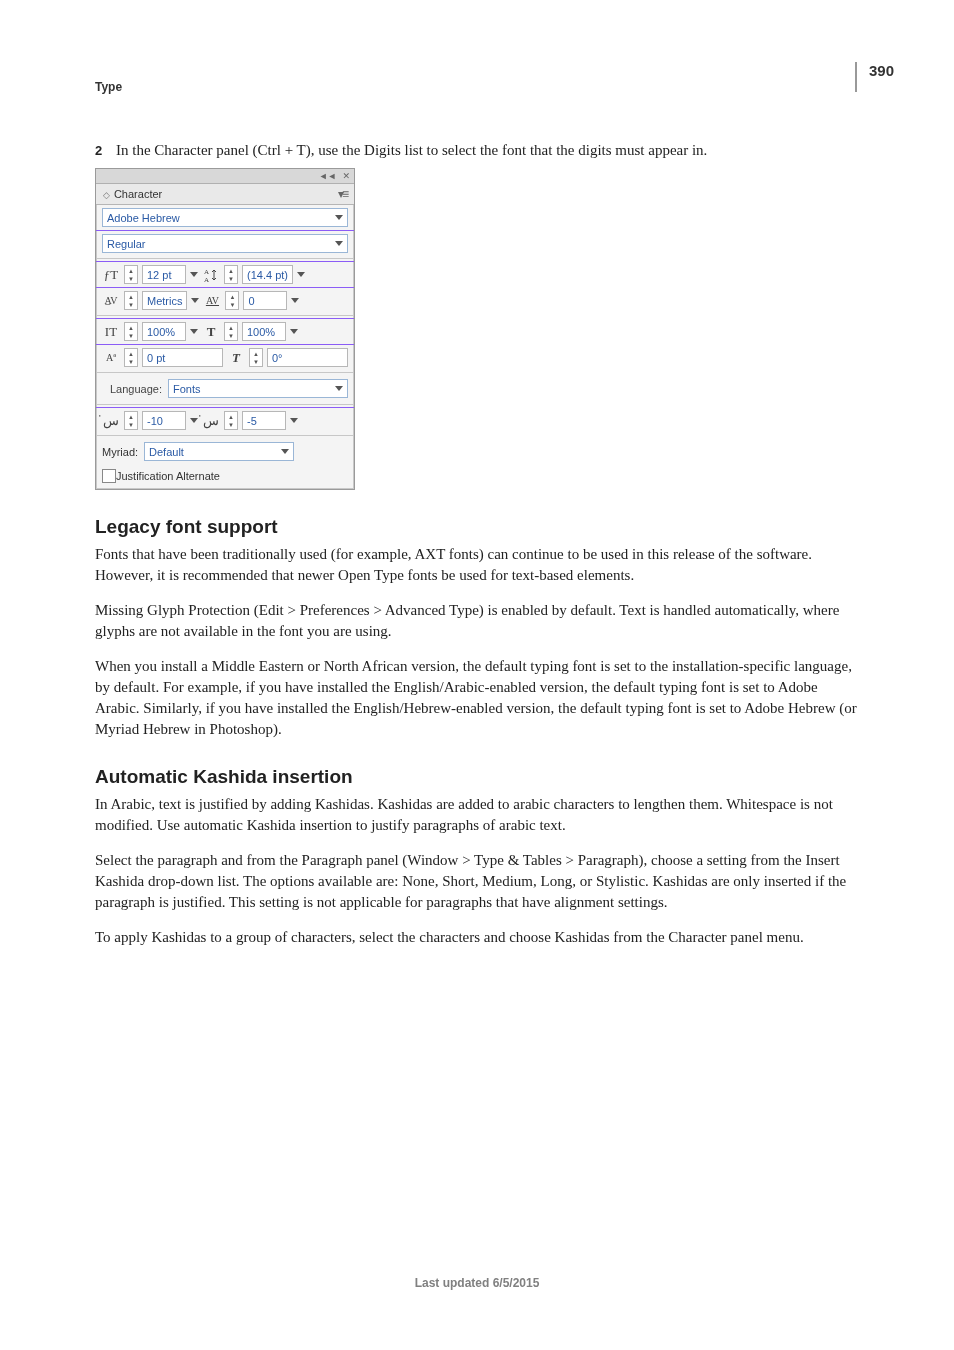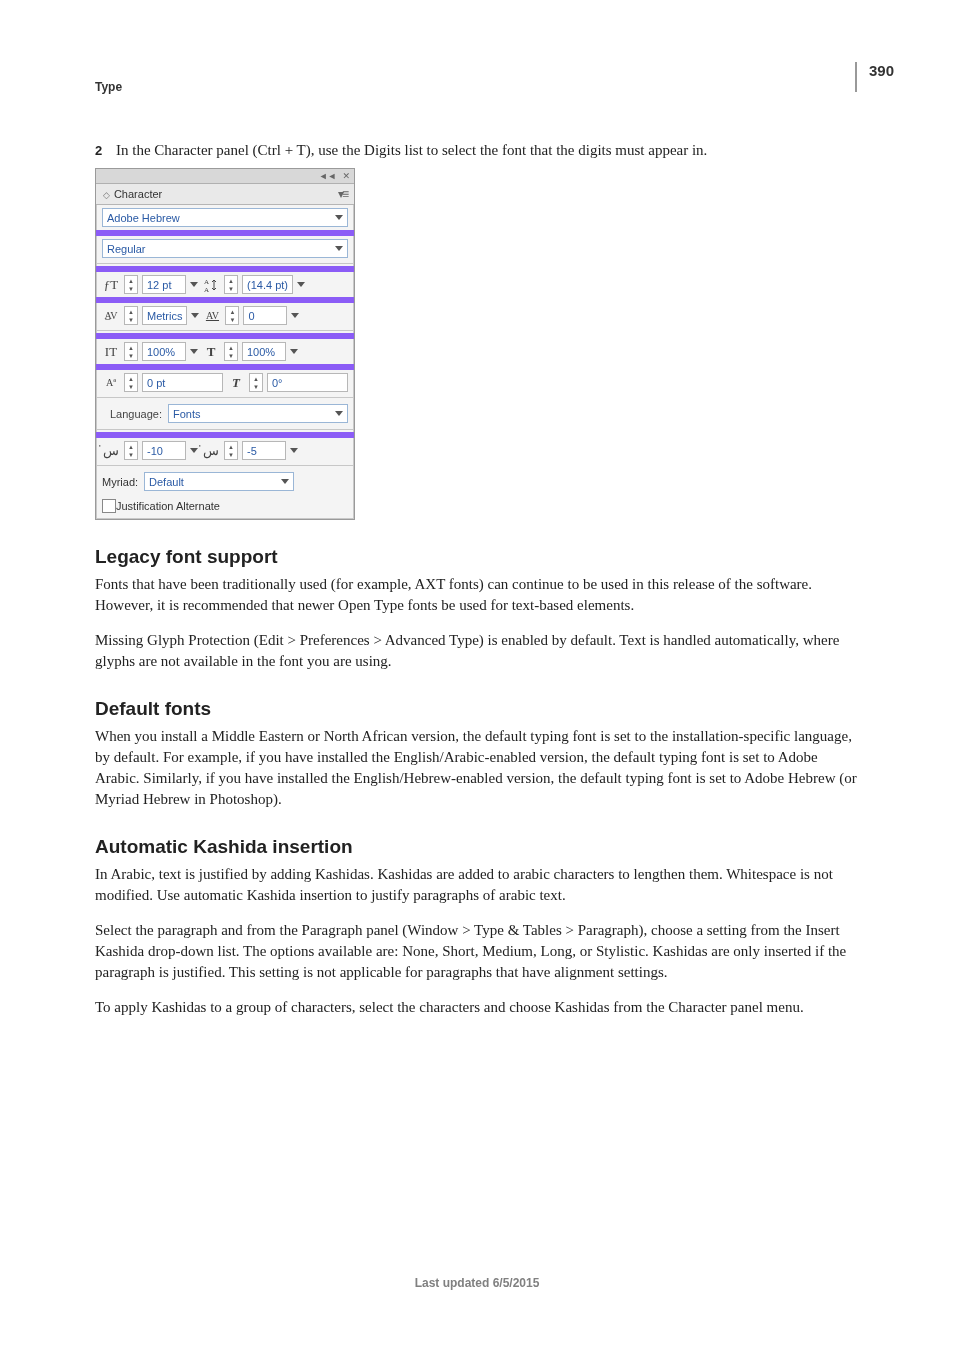--- a/index.html
+++ b/index.html
@@ -99,21 +99,21 @@
     padding: 3px 7px;
     display: flex; align-items: center; justify-content: space-between;
   }
   .panel-tab .diamond { margin-right: 4px; font-size:9px; color:#777;}
   .burger { font-size:12px; color:#666; letter-spacing:-2px;}
   .row {
     display: flex;
     align-items: center;
     padding: 3px 6px;
     gap: 4px;
-    border-top: 6px solid #8b5cf6;
+    border-top: 1px solid #8b5cf6;
   }
   .row.first { border-top:none; }
   .sel {
     flex: 1;
     background: #fff;
     border: 1px solid #9ab6d6;
     height: 17px;
     display: flex; align-items: center; justify-content: space-between;
     padding: 0 4px;
     color: #2a5aa5;
@@ -329,21 +329,20 @@
     <div class="chk-row">
       <span class="chk"></span>
       <span>Justification Alternate</span>
     </div>
   </div>
 
   <h2 class="section">Legacy font support</h2>
   <p class="body-p">Fonts that have been traditionally used (for example, AXT fonts) can continue to be used in this release of the software. However, it is recommended that newer Open Type fonts be used for text-based elements.</p>
   <p class="body-p">Missing Glyph Protection (Edit &gt; Preferences &gt; Advanced Type) is enabled by default. Text is handled automatically, where glyphs are not available in the font you are using.</p>
 
-  <h2 class="section">Default fonts</h2>
   <p class="body-p">When you install a Middle Eastern or North African version, the default typing font is set to the installation-specific language, by default. For example, if you have installed the English/Arabic-enabled version, the default typing font is set to Adobe Arabic. Similarly, if you have installed the English/Hebrew-enabled version, the default typing font is set to Adobe Hebrew (or Myriad Hebrew in Photoshop).</p>
 
   <h2 class="section">Automatic Kashida insertion</h2>
   <p class="body-p">In Arabic, text is justified by adding Kashidas. Kashidas are added to arabic characters to lengthen them. Whitespace is not modified. Use automatic Kashida insertion to justify paragraphs of arabic text.</p>
   <p class="body-p">Select the paragraph and from the Paragraph panel (Window &gt; Type &amp; Tables &gt; Paragraph), choose a setting from the Insert Kashida drop-down list. The options available are: None, Short, Medium, Long, or Stylistic. Kashidas are only inserted if the paragraph is justified. This setting is not applicable for paragraphs that have alignment settings.</p>
   <p class="body-p">To apply Kashidas to a group of characters, select the characters and choose Kashidas from the Character panel menu.</p>
 
   <div class="footer">Last updated 6/5/2015</div>
 </div>
 

